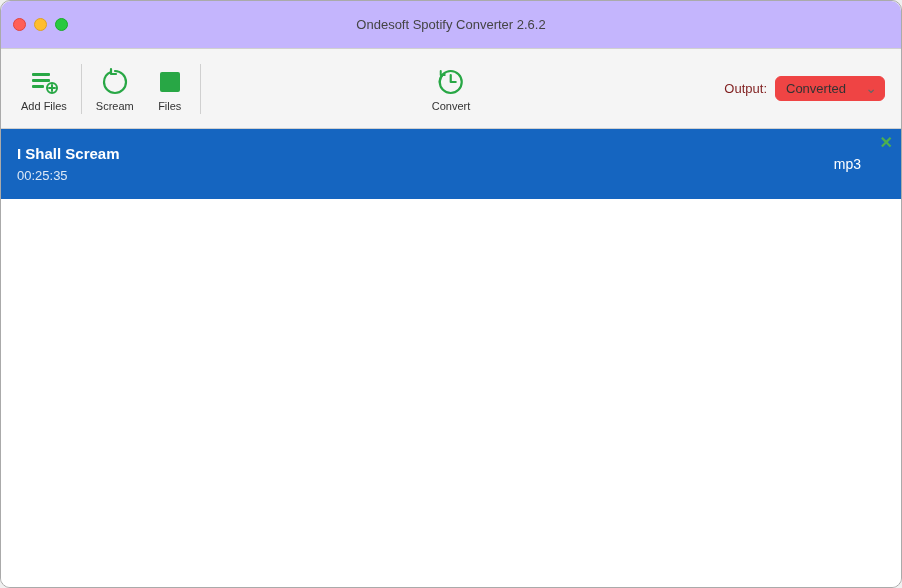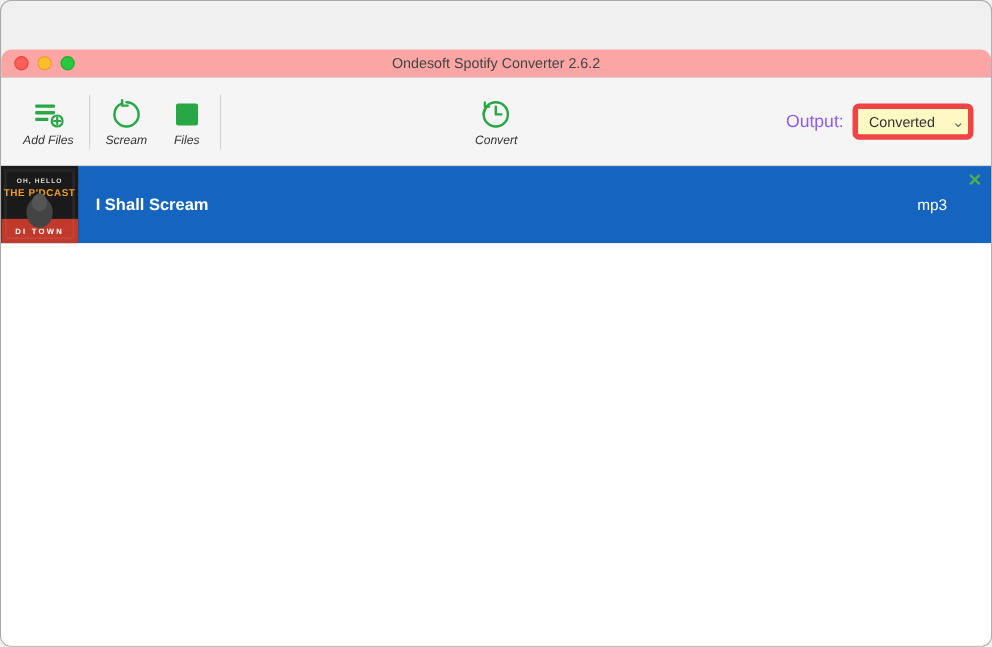--- a/index.html
+++ b/index.html
@@ -9,29 +9,28 @@
       height: 588px;
       font-family: -apple-system, BlinkMacSystemFont, "Helvetica Neue", Arial, sans-serif;
       background: #f0f0f0;
       overflow: hidden;
       border-radius: 10px;
       border: 1px solid #aaa;
     }
 
     
     .title-bar {
-      height: 26px;
-      background: #fca5a5;
+      height: 48px;
+      background: #c4b5fd;
       display: flex;
       align-items: center;
       justify-content: center;
       position: relative;
       border-bottom: 1px solid #d0d0d0;
       border-radius: 10px 10px 0 0;
-      margin-top: 44px;
     }
 
     .window-controls {
       position: absolute;
       left: 12px;
       display: flex;
       gap: 8px;
       align-items: center;
     }
 
@@ -58,21 +57,20 @@
 
     .toolbar-btn {
       display: flex;
       flex-direction: column;
       align-items: center;
       justify-content: center;
       cursor: pointer;
       padding: 6px 10px;
       border-radius: 6px;
       min-width: 50px;
-      font-style: italic;
     }
 
     .toolbar-btn .icon-wrapper {
       width: 32px;
       height: 32px;
       display: flex;
       align-items: center;
       justify-content: center;
     }
 
@@ -92,29 +90,29 @@
     
     .toolbar-right {
       position: absolute;
       right: 16px;
       display: flex;
       align-items: center;
       gap: 8px;
     }
 
     .output-label {
-      font-size: 16px;
-      color: #8b5cf6;
+      font-size: 13px;
+      color: #7f1d1d;
     }
 
     .output-select {
       appearance: none;
       -webkit-appearance: none;
-      background: #fef9c3;
-      border: 5px solid #ef4444;
+      background: #ef4444;
+      border: 1px solid #ef4444;
       border-radius: 6px;
       padding: 4px 24px 4px 10px;
       font-size: 13px;
       color: #333;
       cursor: pointer;
       position: relative;
       min-width: 110px;
     }
 
     .select-wrapper {
@@ -310,44 +308,24 @@
       </select>
     </div>
   </div>
 
 </div>
 
 <div class="content">
 
   <div class="track-row">
 
-    <div class="track-thumbnail">
-      <div class="podcast-art">
-        <svg width="70" height="70" viewBox="0 0 70 70">
-
-          <rect width="70" height="70" fill="#1a1a1a"></rect>
-
-          <rect x="3" y="3" width="64" height="64" fill="none" stroke="#333" stroke-width="0.5"></rect>
-
-          <rect x="0" y="48" width="70" height="22" fill="#c0392b"></rect>
-
-          <text x="35" y="15" text-anchor="middle" font-size="6" fill="#ddd" font-weight="bold" letter-spacing="1">OH, HELLO</text>
-
-          <text x="35" y="27" text-anchor="middle" font-size="9" fill="#f0a020" font-weight="900" letter-spacing="0.5">THE P'DCAST</text>
-
-          <ellipse cx="35" cy="42" rx="12" ry="14" fill="#444"></ellipse>
-          <ellipse cx="35" cy="33" rx="7" ry="8" fill="#555"></ellipse>
-
-          <text x="35" y="62" text-anchor="middle" font-size="7" fill="white" font-weight="bold" letter-spacing="2">DI TOWN</text>
-        </svg>
-      </div>
-    </div>
 
     <div class="track-info">
       <span class="track-title">I Shall Scream</span>
+      <span class="track-duration">00:25:35</span>
     </div>
 
     <span class="track-format">mp3</span>
 
     <span class="track-close">✕</span>
 
   </div>
 
 </div>
 

